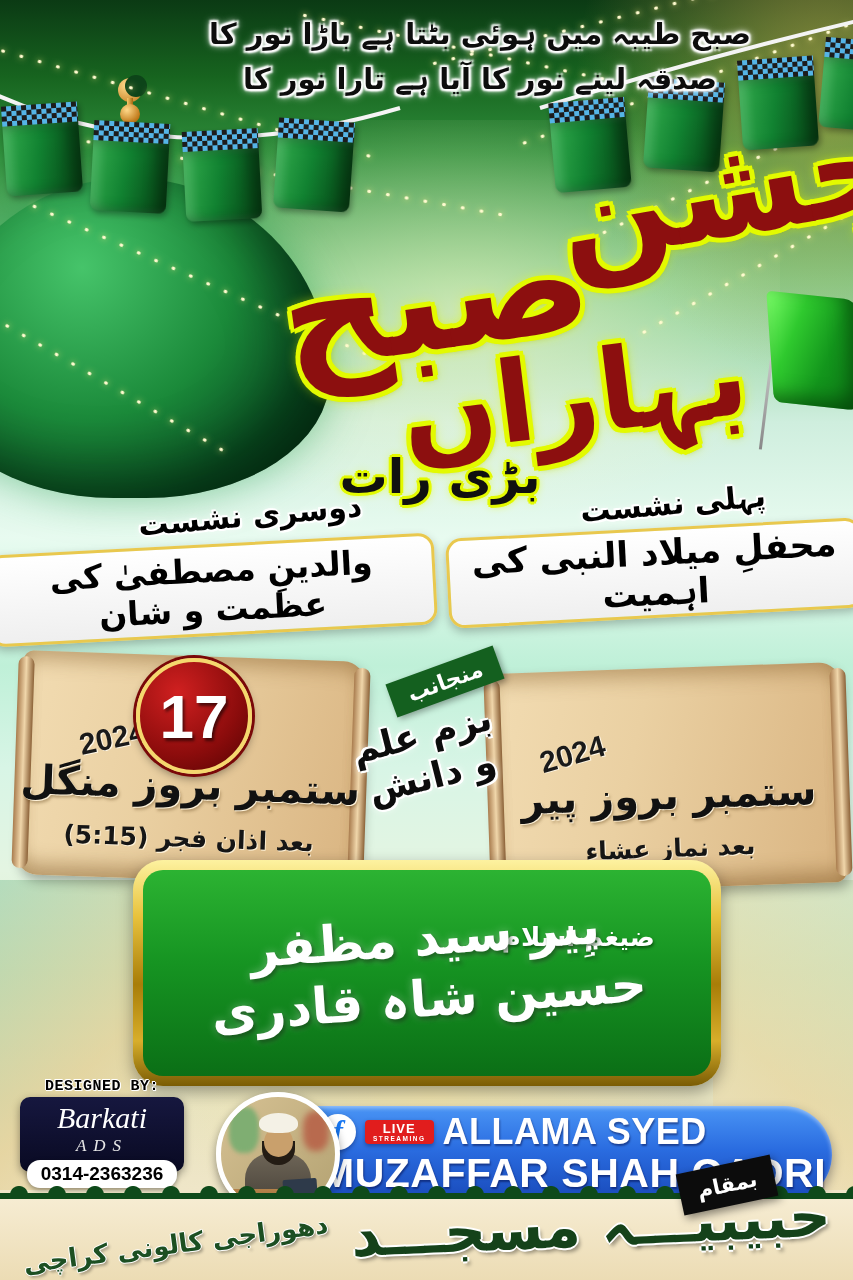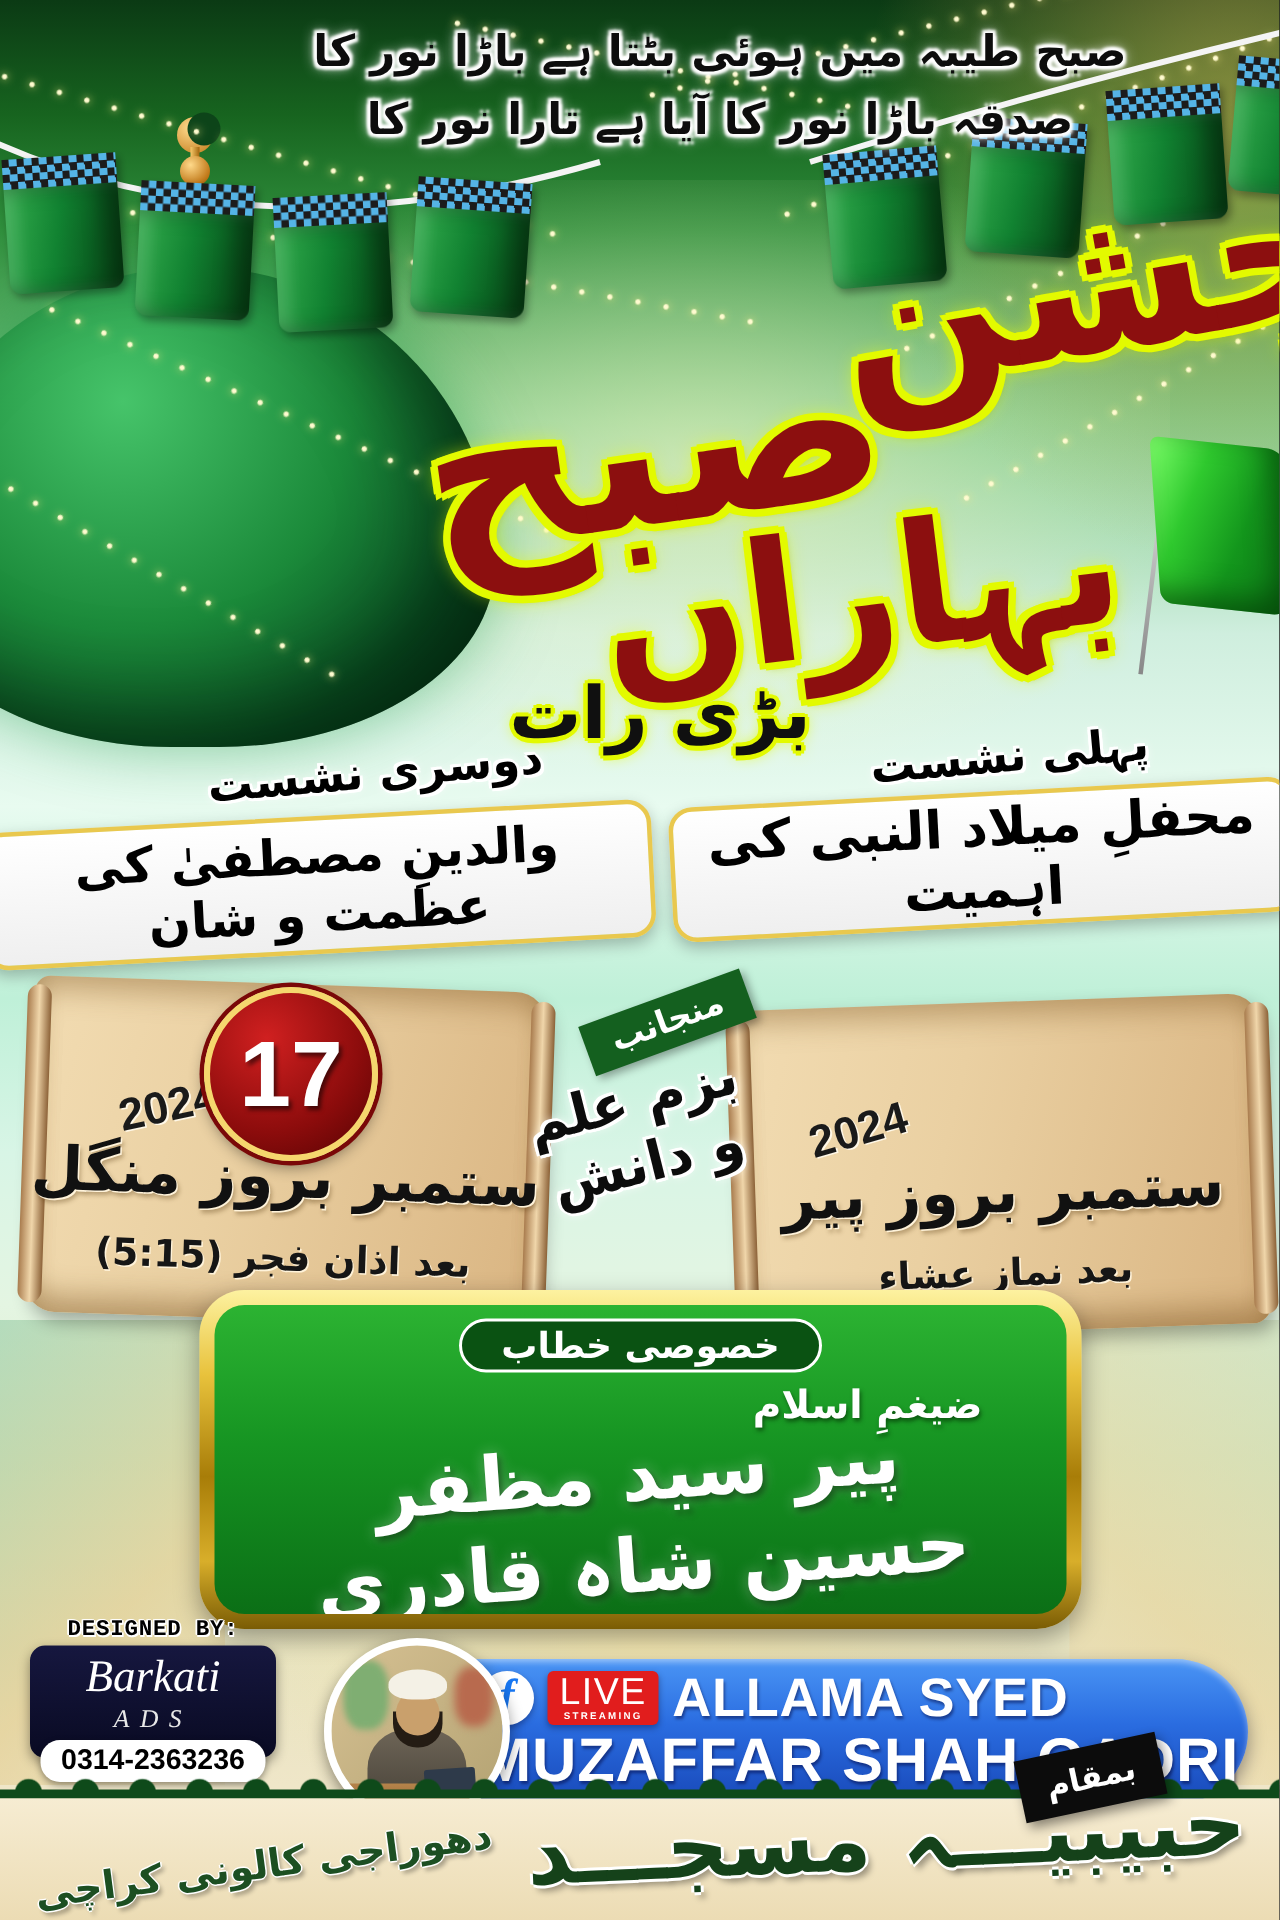--- a/index.html
+++ b/index.html
@@ -130,21 +130,21 @@
   
   .live-banner{position:absolute;left:228px;top:1106px;width:604px;height:97px;z-index:8;border-radius:52px;
     background:linear-gradient(180deg,#4a95f5 0%,#2a6ce0 45%,#1848b8 100%);
     box-shadow:0 5px 12px rgba(0,0,30,.4), inset 0 2px 4px rgba(255,255,255,.45);}
   .live-banner .content{margin-left:92px;padding-top:8px;font-family:"Liberation Sans",sans-serif;color:#fff;}
   .live-row{display:flex;align-items:center;gap:9px;}
   .fb-circle{width:36px;height:36px;border-radius:50%;background:#fff;display:flex;align-items:center;justify-content:center;
     box-shadow:0 2px 4px rgba(0,0,40,.35);}
   .fb-circle span{color:#1877f2;font-family:"Liberation Serif",serif;font-weight:bold;font-style:italic;font-size:30px;line-height:1;margin-top:-3px;}
   .live-badge{background:#e11d1d;border-radius:4px;padding:2px 8px 1px;text-align:center;box-shadow:0 2px 4px rgba(0,0,40,.35);}
-  .live-badge .l1{font-size:25px;font-weight:normal;letter-spacing:1px;line-height:1;}
+  .live-badge .l1{font-size:13px;font-weight:bold;letter-spacing:1px;line-height:1;}
   .live-badge .l2{font-size:6.5px;font-weight:bold;letter-spacing:1.5px;line-height:1;margin-top:1px;}
   .live-name1{font-size:36px;font-weight:bold;letter-spacing:.5px;text-shadow:1px 2px 2px rgba(0,0,50,.45);line-height:1;}
   .live-name2{font-size:41px;font-weight:bold;letter-spacing:.5px;text-shadow:1px 2px 2px rgba(0,0,50,.45);line-height:1.05;margin-top:2px;}
   .photo{position:absolute;left:-12px;top:-14px;width:124px;height:124px;border-radius:50%;border:5px solid #fff;
     overflow:hidden;background:linear-gradient(135deg,#d6c193,#b3a272);box-shadow:0 4px 10px rgba(0,0,0,.4);}
   .photo .blob1{position:absolute;left:8px;top:10px;width:30px;height:46px;background:#7fae72;border-radius:40%;filter:blur(2px);}
   .photo .blob2{position:absolute;right:6px;top:14px;width:26px;height:40px;background:#b86a4e;border-radius:40%;filter:blur(3px);}
   .photo .body{position:absolute;left:24px;top:56px;width:66px;height:46px;border-radius:26px 26px 0 0;
     background:linear-gradient(180deg,#6e6557,#4c463c);}
   .photo .face{position:absolute;left:43px;top:30px;width:29px;height:30px;border-radius:50%;background:#c9a06c;}
@@ -235,21 +235,21 @@
   <div class="flag" style="left:822px;top:40px;transform:rotate(5deg);">
       <div class="band"></div>
       <div class="cloth"></div>
     </div>
 
   <div class="side-flag-pole"></div>
   <div class="side-flag"></div>
 
   <div class="couplet">
     <div>صبح طیبہ میں ہوئی بٹتا ہے باڑا نور کا</div>
-    <div>صدقہ باڑا نور کا آیا ہے تارا نور کا</div>
+    <div>صدقہ لینے نور کا آیا ہے تارا نور کا</div>
   </div>
 
   <div class="cal" style="left:555px;top:112px;font-size:132px;transform:rotate(-10deg);">جشن</div>
   <div class="cal" style="left:280px;top:212px;font-size:148px;transform:rotate(-8deg);">صبح</div>
   <div class="cal" style="left:400px;top:330px;font-size:112px;transform:rotate(-7deg);">بہاراں</div>
   <div class="subtitle">بڑی رات</div>
 
   <div class="session-label" style="left:580px;top:486px;transform:rotate(-5deg);">پہلی نشست</div>
   <div class="session-box" style="left:447px;top:528px;width:416px;height:90px;transform:rotate(-3deg);">
     <div class="topic" style="font-size:35px;">محفلِ میلاد النبی کی اہمیت</div>
@@ -277,21 +277,20 @@
   </div>
   <div class="date-circle" style="left:136px;top:658px;justify-content:center;">
     <span>17</span>
   </div>
 
   <div class="org-tag">منجانب</div>
   <div class="org-name">بزم علم و دانش</div>
 
   <div class="speech-frame">
     <div class="speech-inner">
-      <div class="speech-tag">خصوصی خطاب</div>
       <div class="speech-honorific">ضیغمِ اسلام</div>
       <div class="speech-speaker">پیر سید مظفر حسین شاہ قادری</div>
     </div>
   </div>
 
   <div class="designer">
     <div class="lbl">DESIGNED BY:</div>
     <div class="card">
       <div class="name">Barkati</div>
       <div class="sub">ADS</div>

